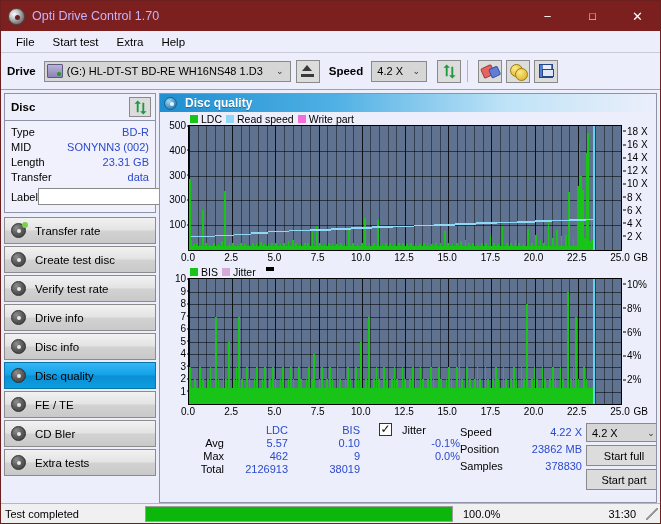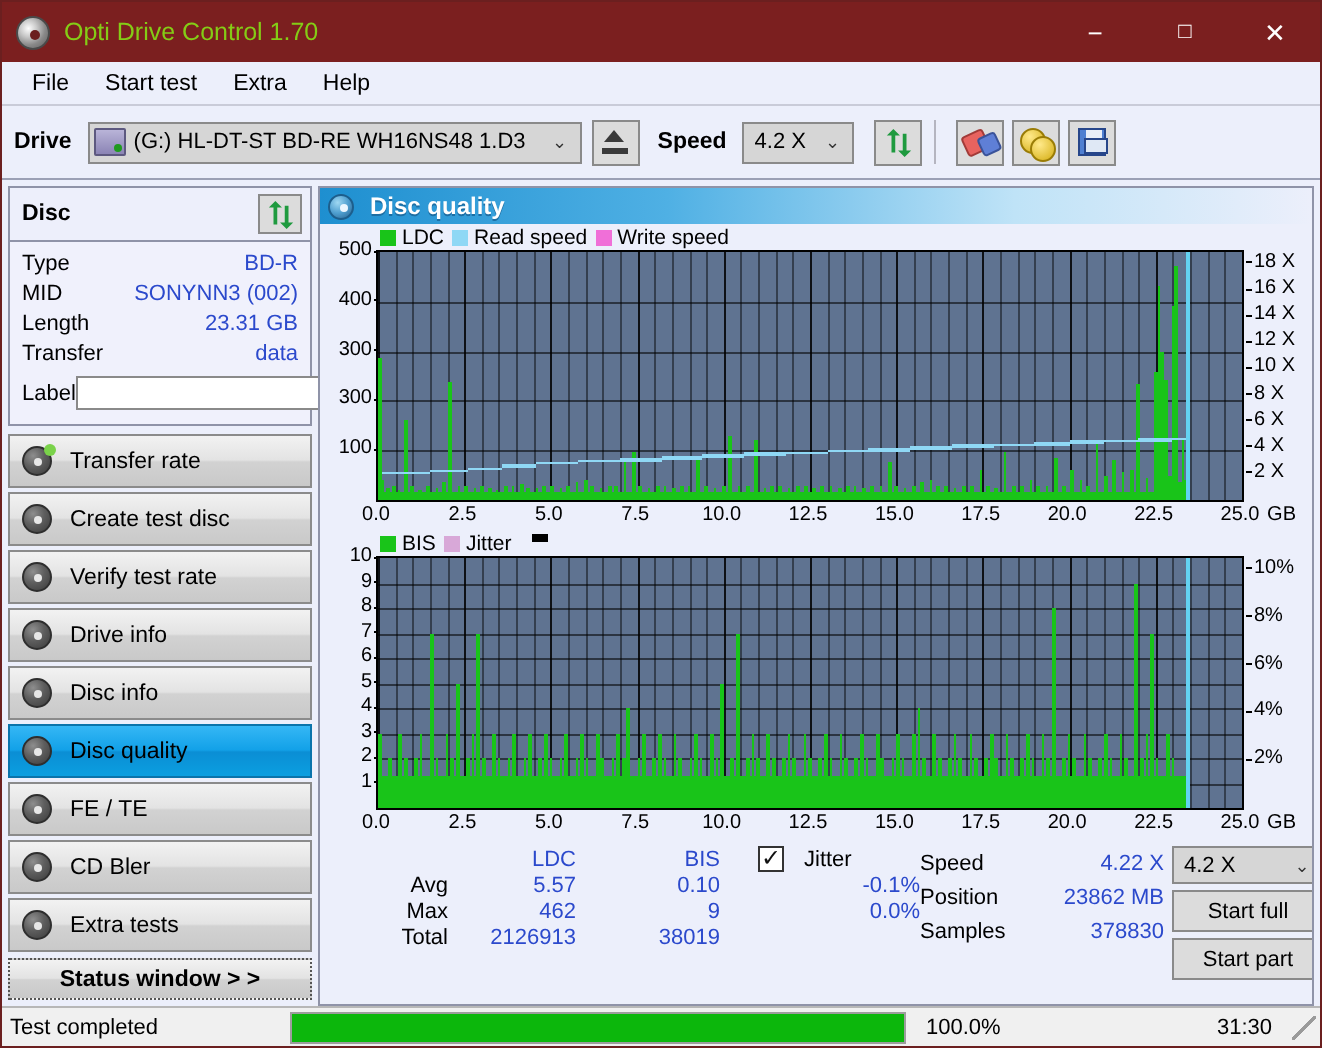--- a/index.html
+++ b/index.html
@@ -28,21 +28,21 @@
     width: 17px; height: 17px; margin-left: 7px; margin-right: 7px;
     border-radius: 50%;
     background: radial-gradient(circle at 35% 35%, #fdfdfd 0%, #c9c9c9 30%, #8a8a8a 60%, #5a5a5a 100%);
     border: 1px solid #4a4a4a;
     position: relative;
   }
   #title-icon::after {
     content: ""; position: absolute; left: 6px; top: 6px;
     width: 5px; height: 5px; border-radius: 50%; background: #6b1f1f;
   }
-  #title-text { color: #84cc16; font-size: 12.5px; flex: 1; }
+  #title-text { color: #c4b5fd; font-size: 12.5px; flex: 1; }
   .winbtn {
     width: 45px; height: 30px; color: #fff;
     display: flex; align-items: center; justify-content: center;
     font-size: 13px;
   }
   .winbtn.sq { font-size: 11px; }
 
   
   #menubar {
     height: 22px; flex: 0 0 22px; background: #eceffb;
@@ -479,42 +479,41 @@
       <div class="side-btn">
         <span class="disc-mini"></span>
         <span class="lbl">CD Bler</span>
       </div>
       <div class="side-btn">
         <span class="disc-mini"></span>
         <span class="lbl">Extra tests</span>
       </div>
 
       <div id="sidebar-spacer"></div>
-      <div id="status-window-btn">Status window &gt; &gt;</div>
     </div>
 
     <div id="main">
       <div id="main-header">
         <span class="hdr-disc"></span>
         <span class="ttl">Disc quality</span>
       </div>
 
       <div class="chart-block">
         <div class="legend" style="margin-left:28px;">
           <span class="item">
             <span class="sw" style="background:#19c419"></span>
             <span>LDC</span>
           </span>
           <span class="item">
             <span class="sw" style="background:#8fd8f5"></span>
             <span>Read speed</span>
           </span>
           <span class="item">
             <span class="sw" style="background:#f06fd8"></span>
-            <span>Write speed</span>
+            <span>Write part</span>
           </span>
         </div>
         <div class="plot-wrap">
           <div class="yaxis" id="ldc-yaxis" style="height:126px">
               <span class="tick" style="top: 99.2px;">100</span>
               <span class="tick" style="top: 74.4px;">300</span>
               <span class="tick" style="top: 49.6px;">300</span>
               <span class="tick" style="top: 24.8px;">400</span>
               <span class="tick" style="top: 0px;">500</span>
             </div>

